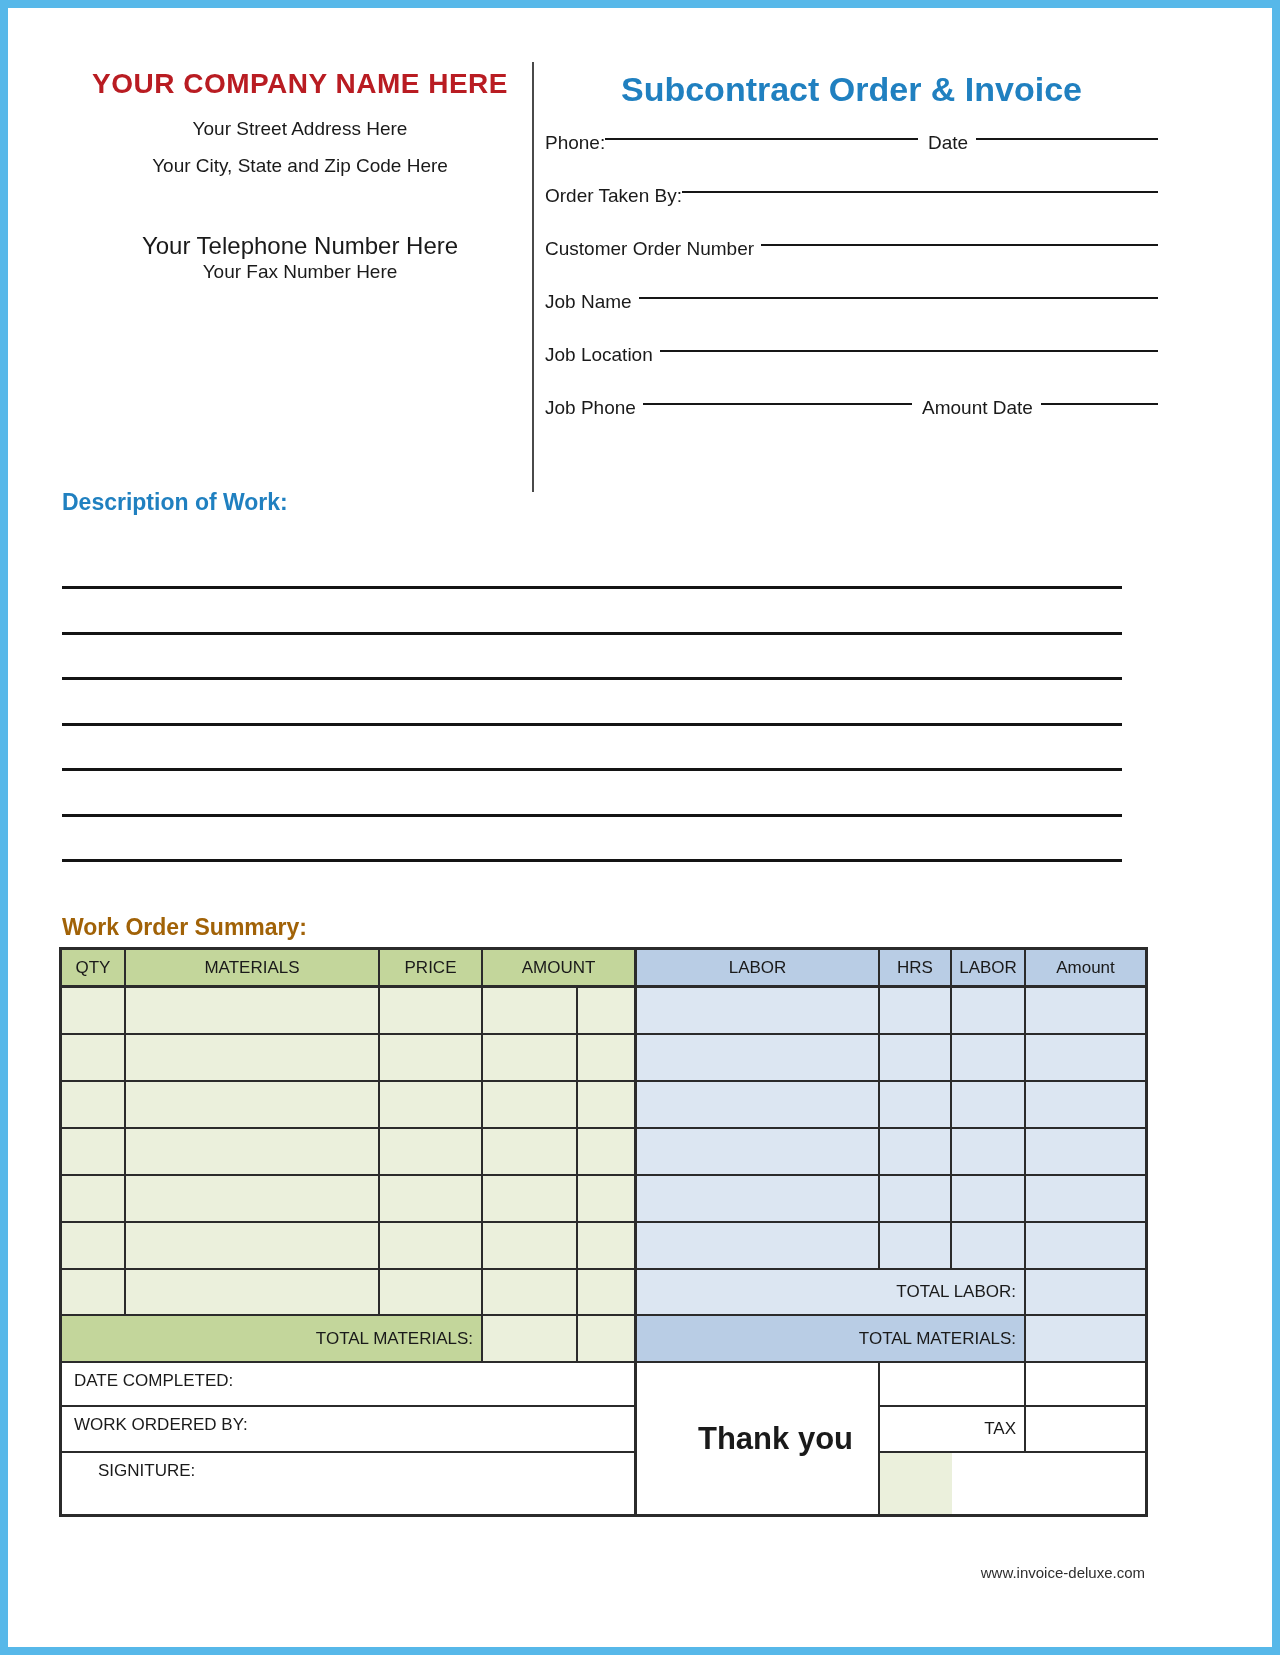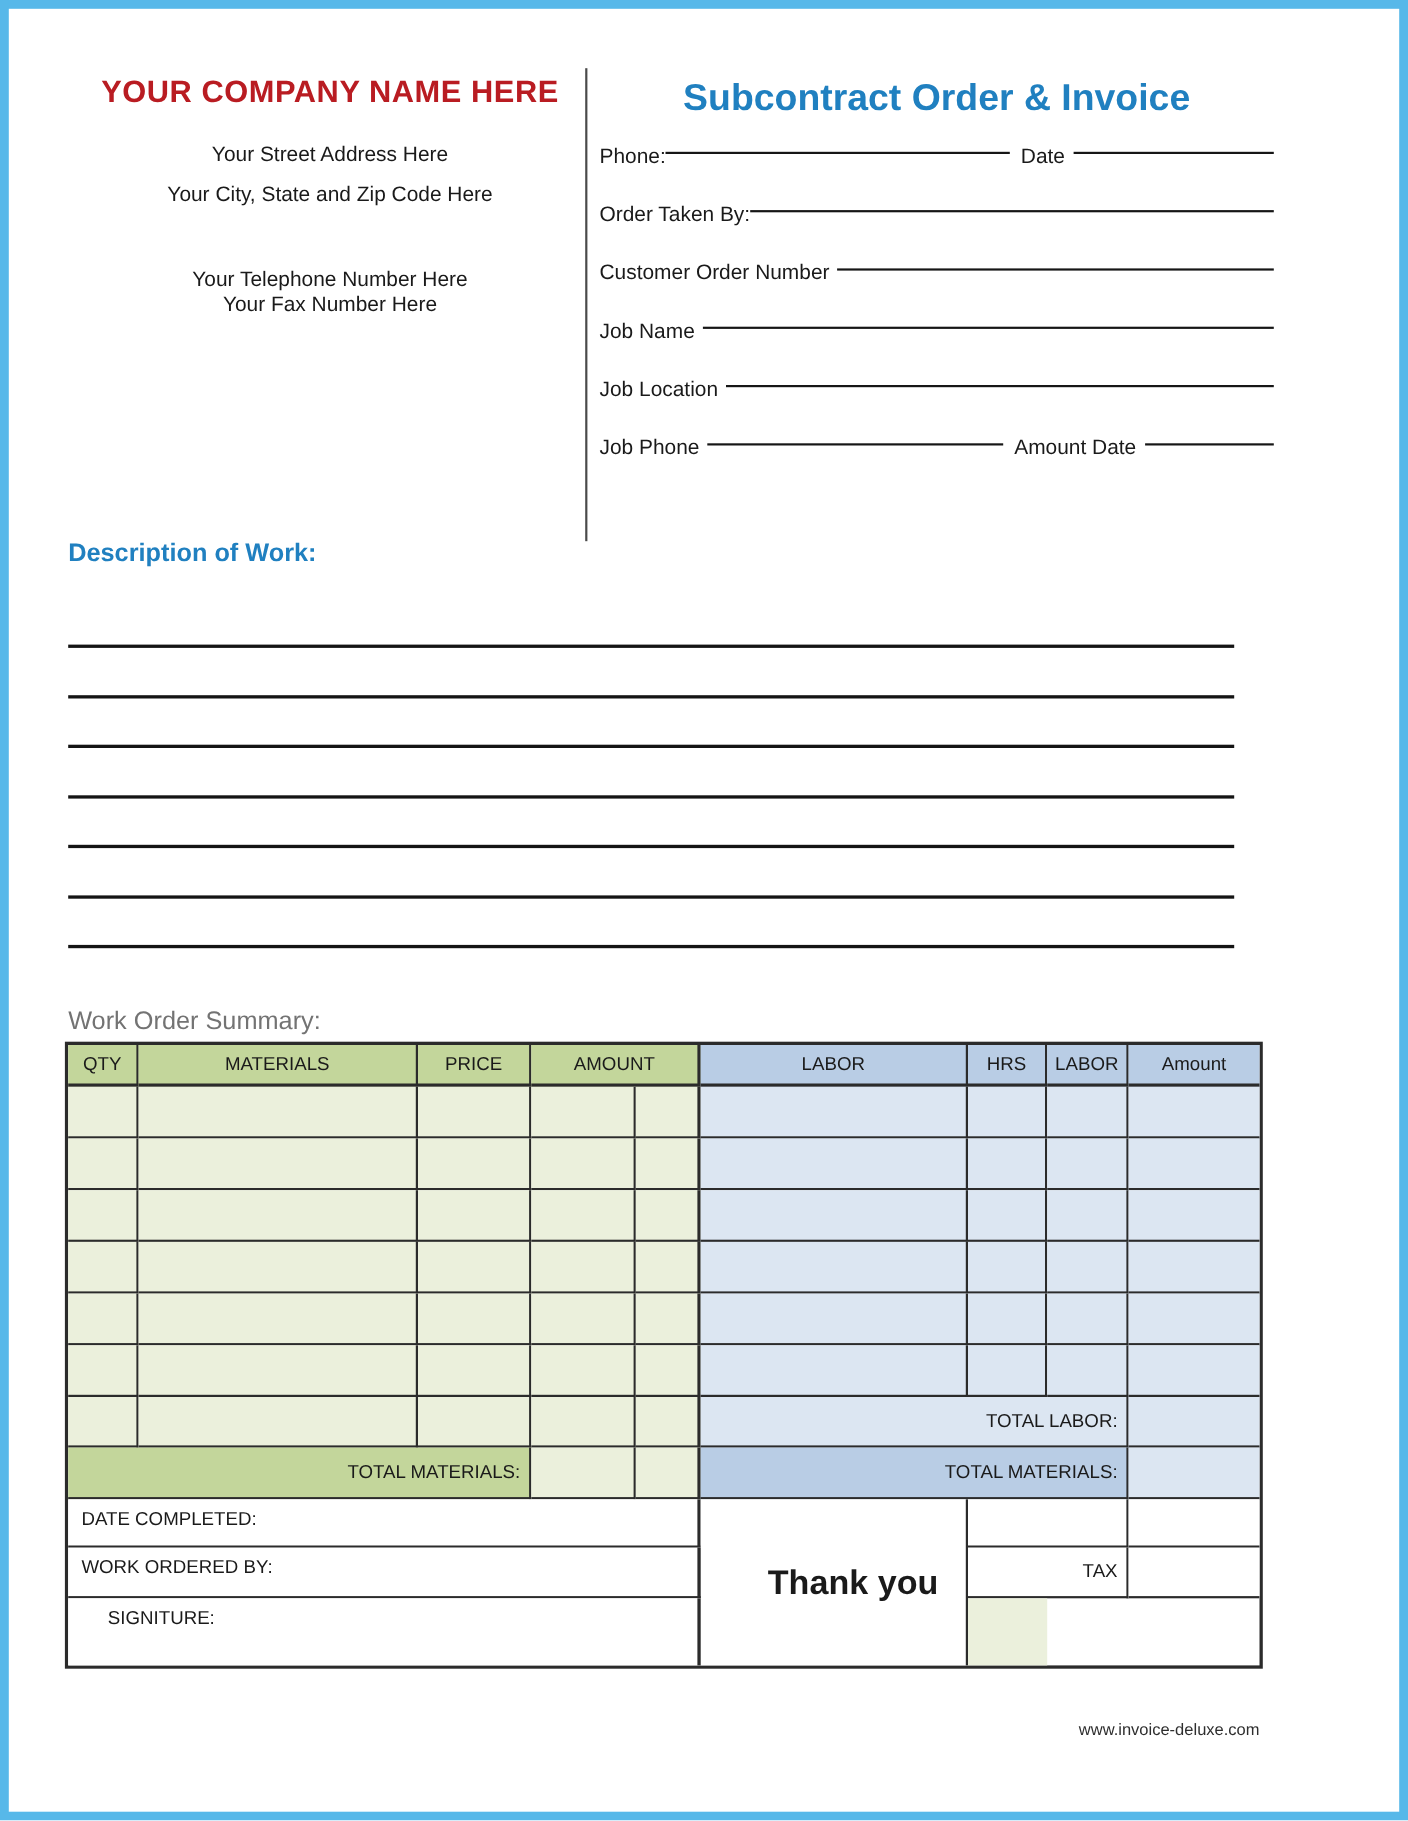--- a/index.html
+++ b/index.html
@@ -2,43 +2,43 @@
 <html style="--page-border: #57B8E9; --company-name-red: #B91C22; --heading-blue: #2080C0; --table-border: #2B2B2B; --header-green: #C3D69B; --body-green: #EBF0DC; --header-blue: #B9CDE5; --body-blue: #DCE6F2;"><head>
 <meta charset="utf-8">
 <style>
   html,body{margin:0;padding:0;background:#fff;}
   body{font-family:"Liberation Sans", sans-serif;color:#1a1a1a;}
   .sheet{position:relative;width:1280px;height:1655px;box-sizing:border-box;
          border:8px solid var(--page-border,#57B8E9);background:#fff;overflow:hidden;}
   
   .company{position:absolute;left:62px;top:60px;width:460px;text-align:center;}
   .company .name{font-size:28px;font-weight:bold;color:var(--company-name-red,#B91C22);letter-spacing:.5px;}
-  .company .street{margin-top:30px;font-size:19px;}
+  .company .street{margin-top:18px;font-size:19px;}
   .company .city{margin-top:15px;font-size:19px;}
-  .company .tel{margin-top:55px;font-size:19px;}
+  .company .tel{margin-top:55px;font-size:24px;}
   .company .fax{margin-top:1px;font-size:19px;}
   .vdivider{position:absolute;left:524px;top:54px;width:2px;height:430px;background:#4a4a4a;}
   .rightcol{position:absolute;left:537px;top:62px;width:613px;}
   .doc-title{text-align:center;font-size:34px;font-weight:bold;color:var(--heading-blue,#2080C0);}
   .frow{display:flex;height:30px;margin-top:23px;font-size:19px;}
   .frow:first-of-type{margin-top:50px;}
   .fline{border-bottom:2px solid #161616;height:6px;flex:1;}
   .lab{white-space:nowrap;}
   .lab.gap{margin-right:7px;}
   .lab.mid{margin:0 8px 0 10px;}
   .fl-phone{flex:1.72;}
   .fl-date{flex:1;}
   .fl-jobphone{flex:2.3;}
   .fl-start{flex:1;}
   
   .desc-head{position:absolute;left:54px;top:481px;font-size:23px;font-weight:bold;color:var(--heading-blue,#2080C0);}
   .desc-lines{position:absolute;left:54px;top:578px;width:1060px;}
   .desc-line{height:3px;background:#141414;margin-bottom:42.5px;}
   
-  .sum-head{position:absolute;left:54px;top:906px;font-size:23px;font-weight:normal;color:#737373;}
+  .sum-head{position:absolute;left:54px;top:906px;font-size:23px;font-weight:bold;color:#a16207;}
   .wo-grid{position:absolute;left:51px;top:939px;
            display:grid;
            grid-template-columns:64px 254px 103px 95px 59px 243px 72px 74px 119px;
            grid-template-rows:38px repeat(6,47px) 46px 47px 44px 46px 61px;
            border:3px solid var(--table-border,#2B2B2B);font-size:17px;}
   .cell{border-right:2px solid var(--table-border,#2B2B2B);
         border-bottom:2px solid var(--table-border,#2B2B2B);
         display:flex;align-items:center;justify-content:center;}
   .cell.last{border-right:none;}
   .cell.nob{border-bottom:none;padding-left:36px;}

